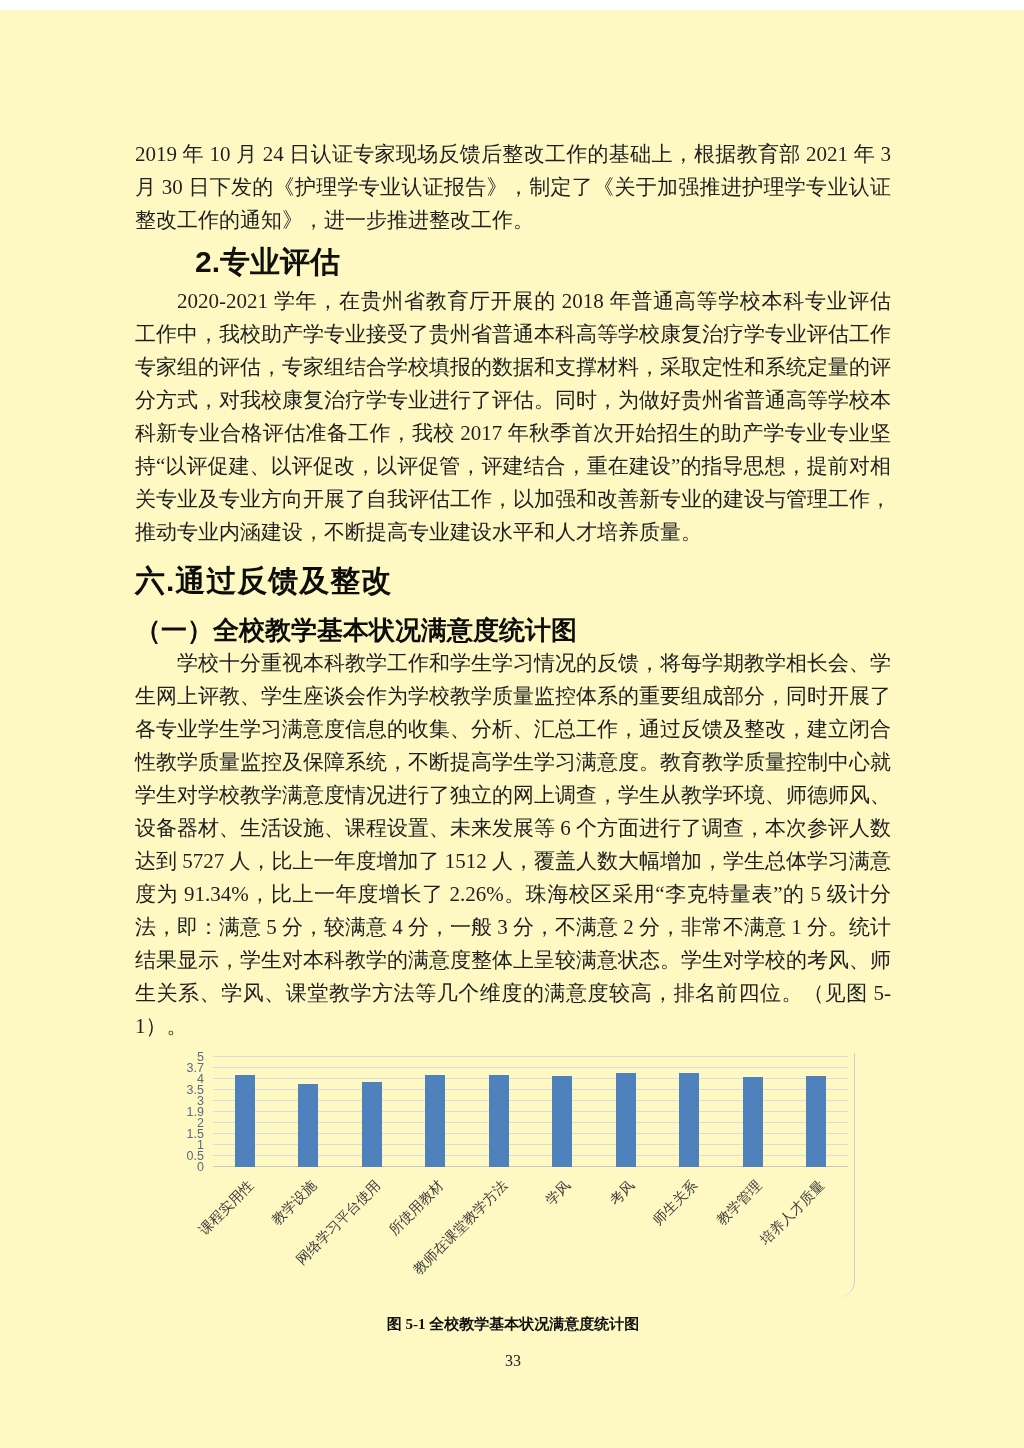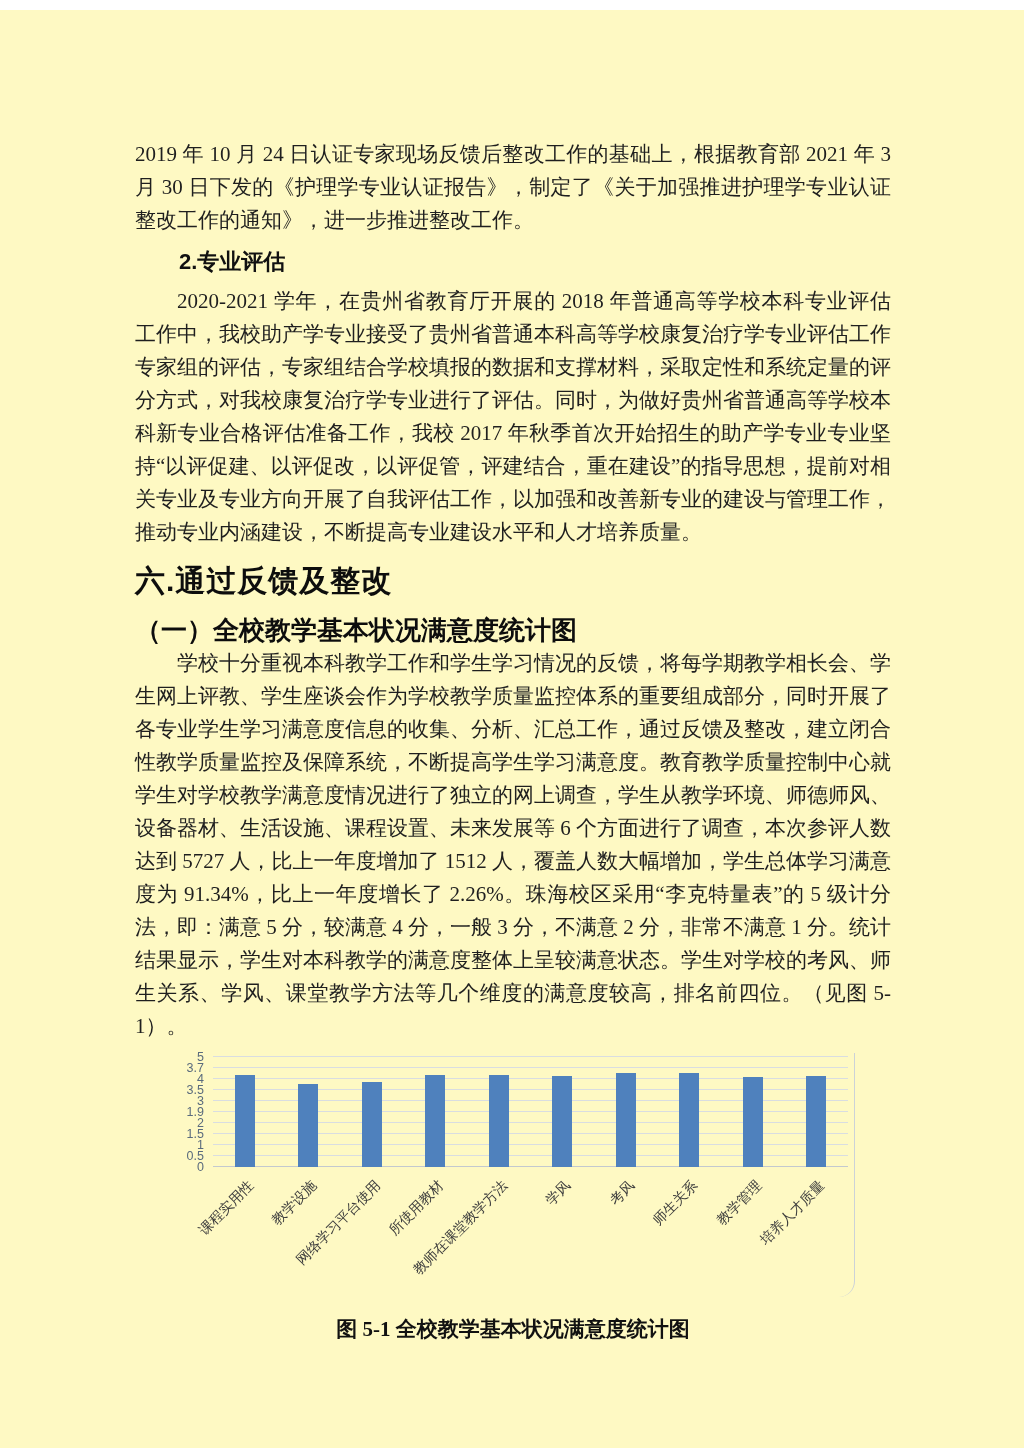--- a/index.html
+++ b/index.html
@@ -21,21 +21,21 @@
     line-height: 33px;
     text-align: justify;
     text-indent: 2em;
   }
   p.no-indent { text-indent: 0; }
   .h-num-sub {
     margin: 8px 0 7px 0;
     text-indent: 2em;
     font-family: "Liberation Sans", "DejaVu Sans", sans-serif;
     font-weight: 700;
-    font-size: 22px;
+    font-size: 30px;
     line-height: 33px;
     color: #111;
   }
   .h-section {
     margin: 14px 0 0 0;
     font-family: "Liberation Sans", "DejaVu Sans", sans-serif;
     font-weight: 700;
     font-size: 30px;
     line-height: 36px;
     color: #0d0d0d;
@@ -117,21 +117,21 @@
     white-space: nowrap;
     font-size: 14px;
     color: #3d3d3d;
     font-family: "Liberation Sans", "DejaVu Sans", sans-serif;
   }
 
   .figure-caption {
     margin-top: 18px;
     text-align: center;
     font-weight: 700;
-    font-size: 21px;
+    font-size: 15px;
     color: #111;
   }
   .page-number {
     margin-top: 18px;
     text-align: center;
     font-size: 16px;
     color: #222;
   }
 </style>
 </head>
@@ -241,14 +241,15 @@
           <span>教学管理</span>
         </div>
         <div class="x-slot">
           <span>培养人才质量</span>
         </div>
       </div>
   </figure>
 
   <div class="figure-caption">图 5-1 全校教学基本状况满意度统计图</div>
 
+  <div class="page-number">33</div>
 
 </div>
 
 </body></html>

